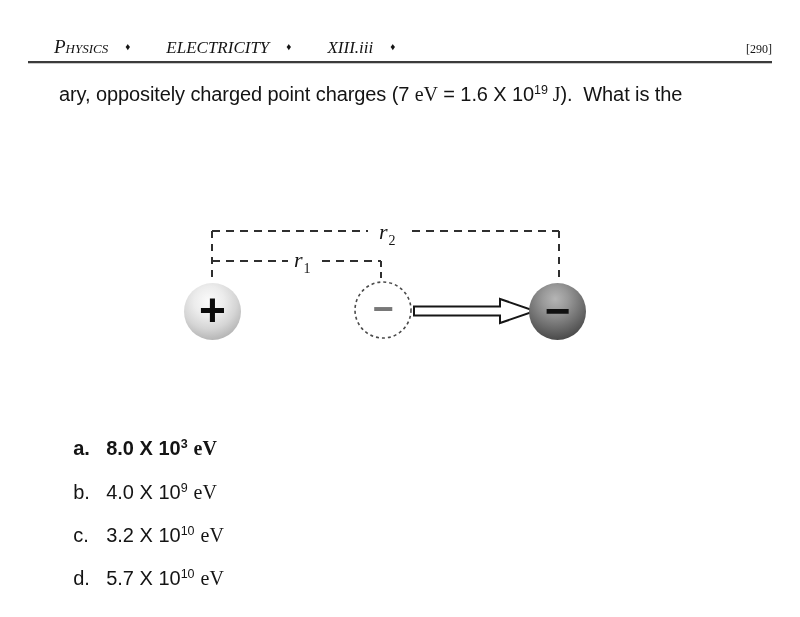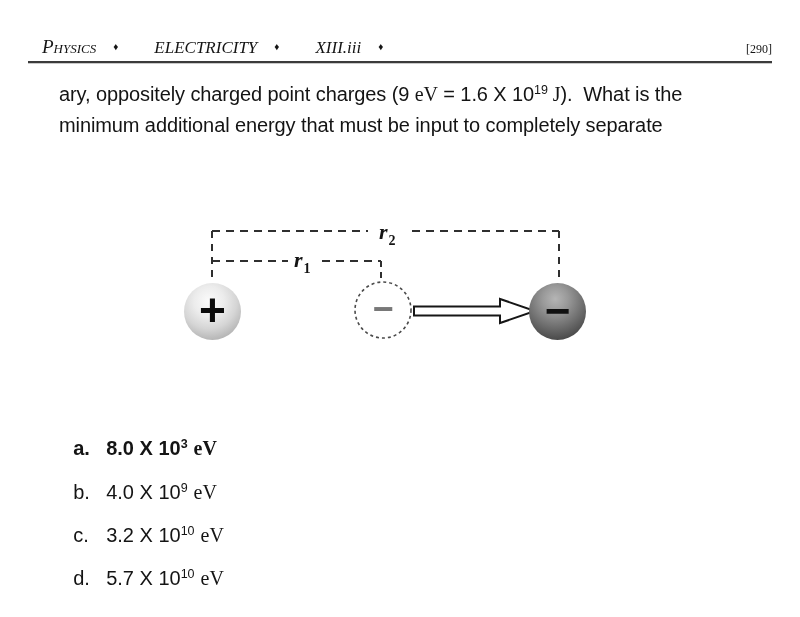--- a/index.html
+++ b/index.html
@@ -7,39 +7,39 @@
     width:800px;height:617px;position:relative;background:#ffffff;
     font-family:"Liberation Sans",sans-serif;color:#141414;overflow:hidden;
   }
   
   .header{
     position:absolute;left:28px;top:36px;width:744px;
     display:flex;justify-content:space-between;align-items:baseline;
     font-family:"Liberation Serif",serif;
   }
   .header-left{display:flex;align-items:baseline;margin-left:14px;font-style:italic;}
-  .hc{font-variant:small-caps;font-size:19px;}
+  .hc{font-variant:small-caps;font-size:19px;margin-left:12px;}
   .hi{font-size:17px;margin-left:19px;}
   .diamond{font-style:normal;font-size:10px;margin:0 17px;position:relative;top:-3px;}
   .page-number{font-size:12px;font-style:normal;}
   .rule{
     position:absolute;left:28px;top:61px;width:744px;height:3px;
     background:linear-gradient(to bottom,#3b3b3b 0,#3b3b3b 2px,#c9c9c9 2px,#c9c9c9 3px);
   }
   
   .question{position:absolute;left:59px;top:80px;font-size:20px;line-height:28px;letter-spacing:-0.1px;}
   .qline{white-space:pre;}
   .sup{font-size:12.5px;position:relative;top:-7px;}
   .u{font-family:"Liberation Serif",serif;}
   
   .diagram-svg{position:absolute;left:0;top:218px;}
   .dash{stroke:#2f2f2f;stroke-width:2;fill:none;}
   .dotted{fill:#ffffff;stroke:#4a4a4a;stroke-width:1.6;}
   .arrow-poly{fill:#ffffff;stroke:#161616;stroke-width:2;stroke-linejoin:miter;}
-  .rlabel{position:absolute;font-family:"Liberation Serif",serif;font-style:italic;font-size:22px;line-height:1;font-weight:bold;}
+  .rlabel{position:absolute;font-family:"Liberation Serif",serif;font-style:italic;font-size:22px;line-height:1;}
   .rlabel .rsub{font-style:normal;font-size:14px;position:relative;top:6px;left:1px;}
   #r2-label{left:379px;top:221px;}
   #r1-label{left:294px;top:249px;}
   .sphere{
     position:absolute;width:57px;height:57px;border-radius:50%;
     display:flex;align-items:center;justify-content:center;
   }
   .sphere-light{
     left:184px;top:283px;
     background:radial-gradient(circle at 44% 32%,#fbfbfb 0%,#ececec 30%,#d5d5d5 55%,#ababab 85%,#8f8f8f 100%);
@@ -71,22 +71,21 @@
     <span class="hi">ELECTRICITY</span>
     <span class="diamond">♦</span>
     <span class="hi">XIII.iii</span>
     <span class="diamond">♦</span>
   </div>
   <div class="page-number">[290]</div>
 </div>
 <div class="rule"></div>
 
 <div class="question">
-  <div class="qline"><span>ary, oppositely charged point charges (9 </span><span class="u">eV</span><span> = 1.6 X 10</span><span class="sup">19</span><span class="u"> J</span><span>).&nbsp; What is the</span></div>
-  <div class="qline"><span>minimum additional energy that must be input to completely separate</span></div>
+  <div class="qline"><span>ary, oppositely charged point charges (7 </span><span class="u">eV</span><span> = 1.6 X 10</span><span class="sup">19</span><span class="u"> J</span><span>).&nbsp; What is the</span></div>
 </div>
 
 <svg class="diagram-svg" width="800" height="130" viewBox="0 0 800 130">
   <g>
     <line class="dash" x1="212" y1="13" x2="368" y2="13" stroke-dasharray="8,6"></line>
     <line class="dash" x1="412" y1="13" x2="559" y2="13" stroke-dasharray="8,6"></line>
     <line class="dash" x1="212" y1="13" x2="212" y2="64" stroke-dasharray="7,6"></line>
     <line class="dash" x1="559" y1="13" x2="559" y2="61" stroke-dasharray="7,6"></line>
   </g>
   <g>

